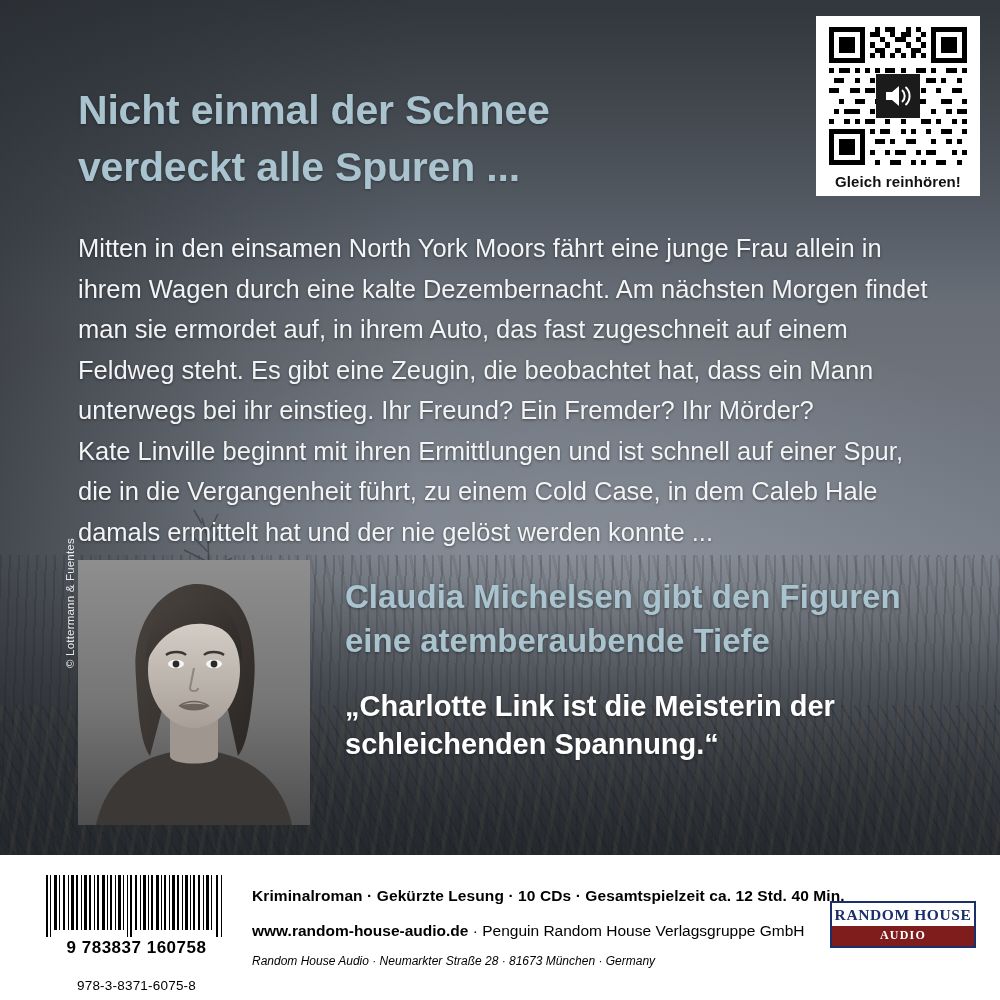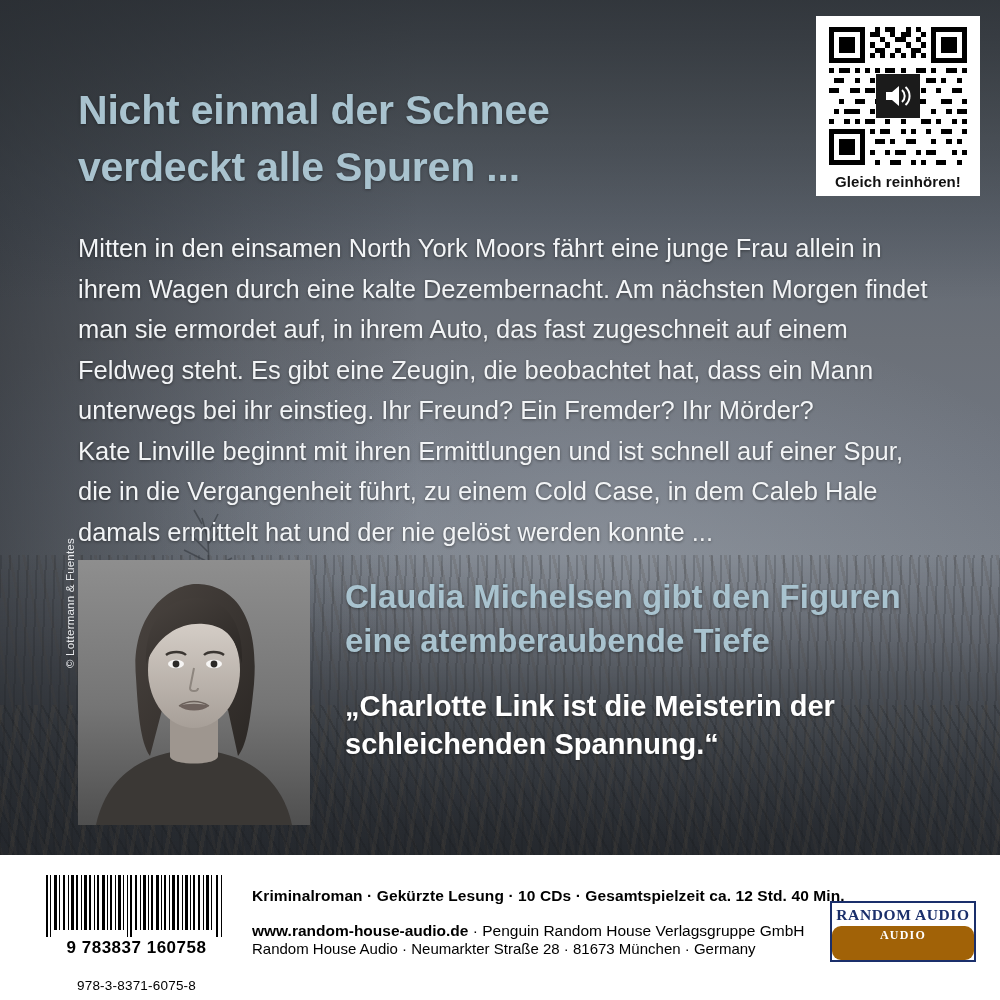--- a/index.html
+++ b/index.html
@@ -249,49 +249,50 @@
     letter-spacing: .1px;
     white-space: nowrap;
   }
   .footer-line2 {
     font-size: 15.5px;
     margin-top: 17px;
     white-space: nowrap;
   }
   .footer-line2 b { font-weight: bold; }
   .footer-line3 {
-    font-size: 15px;
+    font-size: 12px;
+    margin-top: 14px;
     white-space: nowrap;
+    font-style: italic;
   }
   .rh-logo {
     position: absolute;
     right: 24px;
     top: 46px;
     width: 146px;
     text-align: center;
     border: 2px solid #1a2f6b;
     box-sizing: border-box;
   }
   .rh-top {
     color: #1a2f6b;
     font-size: 15.5px;
     font-weight: bold;
     letter-spacing: .6px;
     padding: 3px 0 2px;
     font-family: "Liberation Serif", serif;
   }
   .rh-bottom {
-    background: #a16207;
+    background: #7f1d1d;
     color: #ffffff;
     font-size: 12px;
     font-weight: bold;
     letter-spacing: 1.2px;
-    padding: 2px 0 17px;
+    padding: 2px 0 3px;
     font-family: "Liberation Serif", serif;
-    border-radius: 9px;
   }
 </style>
 </head>
 <body>
 
 <div class="cover">
 
   <div class="bg"></div>
   <div class="bg-haze"></div>
   <div class="bg-dark-left"></div>
@@ -582,18 +583,18 @@
 
     <div class="footer-text">
       <div class="footer-line1">Kriminalroman · Gekürzte Lesung · 10 CDs · Gesamtspielzeit ca. 12 Std. 40 Min.</div>
       <div class="footer-line2">
         <b>www.random-house-audio.de</b><span> · Penguin Random House Verlagsgruppe GmbH</span>
       </div>
       <div class="footer-line3">Random House Audio · Neumarkter Straße 28 · 81673 München · Germany</div>
     </div>
 
     <div class="rh-logo">
-      <div class="rh-top">RANDOM AUDIO</div>
+      <div class="rh-top">RANDOM HOUSE</div>
       <div class="rh-bottom">AUDIO</div>
     </div>
 
   </div>
 </div>
 
 </body></html>

